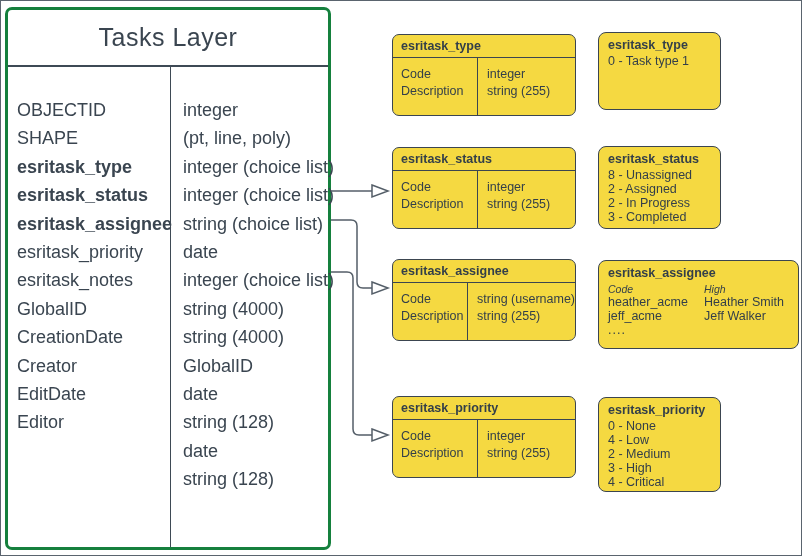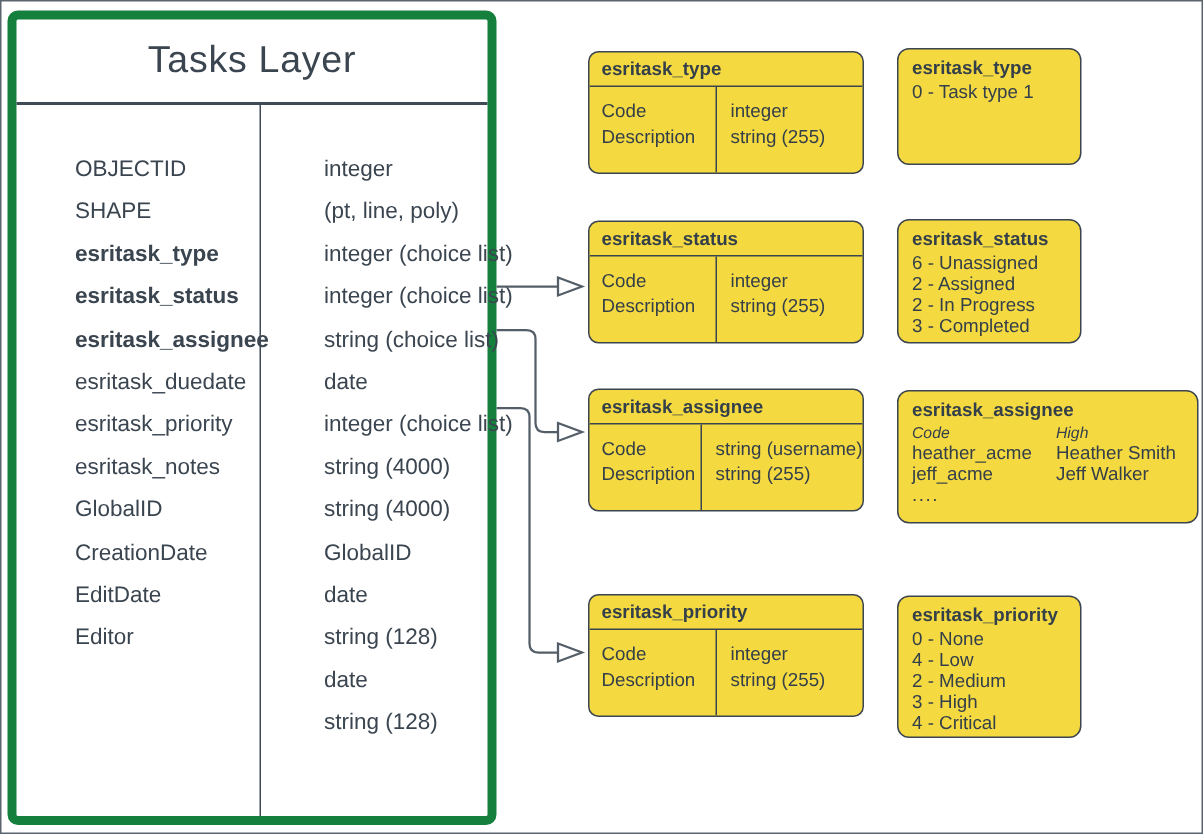--- a/index.html
+++ b/index.html
@@ -5,32 +5,32 @@
   html,body { margin:0; padding:0; background:#fff; }
   .canvas {
     position:relative; width:802px; height:556px; box-sizing:border-box;
     background:#ffffff; border:1px solid #5a646e; overflow:hidden;
     font-family:"Liberation Sans", sans-serif; color:#3a4550;
   }
 
   
   .main-table {
     position:absolute; left:4px; top:6px; width:326px; height:543px;
-    box-sizing:border-box; background:#fff; border:6px solid #15803d; border-radius:7px;
+    box-sizing:border-box; background:#fff; border:3px solid #15803d; border-radius:7px;
   }
   .mt-title {
     height:55px; display:flex; align-items:center; justify-content:center;
     font-size:25px; letter-spacing:0.5px; border-bottom:2px solid #3e4a55;
   }
   .mt-body { display:flex; height:calc(100% - 57px); }
   .mt-names { width:162px; padding-top:29px; box-sizing:border-box; }
   .mt-types { flex:1; border-left:1.5px solid #3e4a55; padding-top:29px; box-sizing:border-box; }
   .mt-row {
-    height:28.4px; line-height:28.4px; font-size:15px;
-    padding-left:9px; white-space:nowrap;margin-left:30px;
+    height:28.4px; line-height:28.4px; font-size:18px;
+    padding-left:9px; white-space:nowrap;
   }
   .mt-types .mt-row { padding-left:12px; }
   .bold { font-weight:bold; }
 
   
   .def-box {
     position:absolute; left:391px; width:184px; height:82px; box-sizing:border-box;
     background:#F5D941; border:1.5px solid #3b4550; border-radius:7px;
     color:#333f49; overflow:hidden;
   }
@@ -76,25 +76,25 @@
 
   <section class="main-table">
     <div class="mt-title">Tasks Layer</div>
     <div class="mt-body">
       <div class="mt-names">
           <div class="mt-row">OBJECTID</div>
           <div class="mt-row">SHAPE</div>
           <div class="mt-row bold">esritask_type</div>
           <div class="mt-row bold">esritask_status</div>
           <div class="mt-row bold">esritask_assignee</div>
-          <div class="mt-row">esritask_duedate</div>
           <div class="mt-row">esritask_priority</div>
           <div class="mt-row">esritask_notes</div>
           <div class="mt-row">GlobalID</div>
           <div class="mt-row">CreationDate</div>
+          <div class="mt-row">Creator</div>
           <div class="mt-row">EditDate</div>
           <div class="mt-row">Editor</div>
         </div>
       <div class="mt-types">
           <div class="mt-row">integer</div>
           <div class="mt-row">(pt, line, poly)</div>
           <div class="mt-row">integer (choice list)</div>
           <div class="mt-row">integer (choice list)</div>
           <div class="mt-row">string (choice list)</div>
           <div class="mt-row">date</div>
@@ -178,21 +178,21 @@
   <section class="val-box" id="val-type">
     <div class="val-hdr">esritask_type</div>
     <div>
         <div>0 - Task type 1</div>
       </div>
   </section>
 
   <section class="val-box" id="val-status">
     <div class="val-hdr">esritask_status</div>
     <div>
-        <div>6 - Unassigned</div>
+        <div>8 - Unassigned</div>
         <div>2 - Assigned</div>
         <div>2 - In Progress</div>
         <div>3 - Completed</div>
       </div>
   </section>
 
   <section class="val-box" id="val-assignee">
     <div class="val-hdr">esritask_assignee</div>
     <div class="vgrid">
       <div class="vg-hdr">Code</div>

